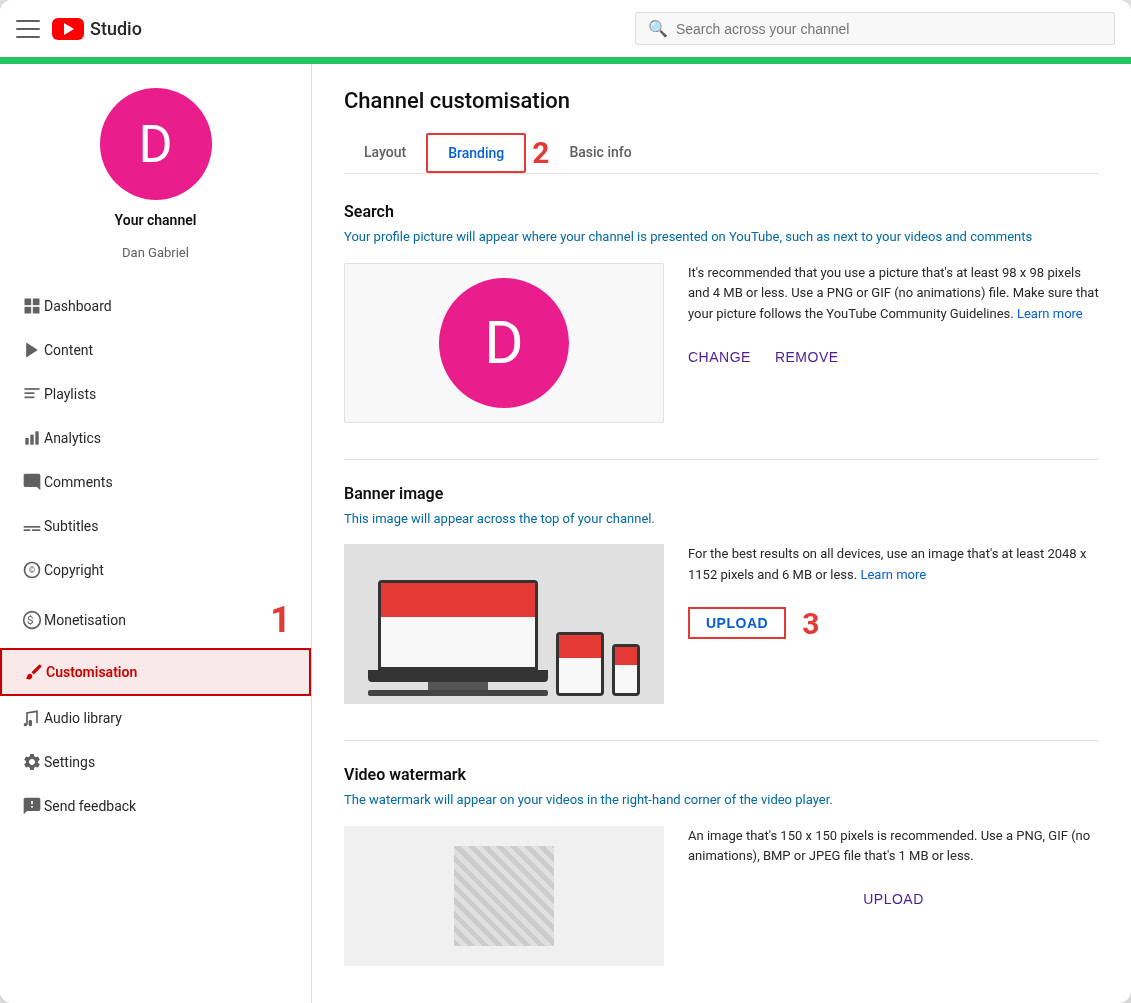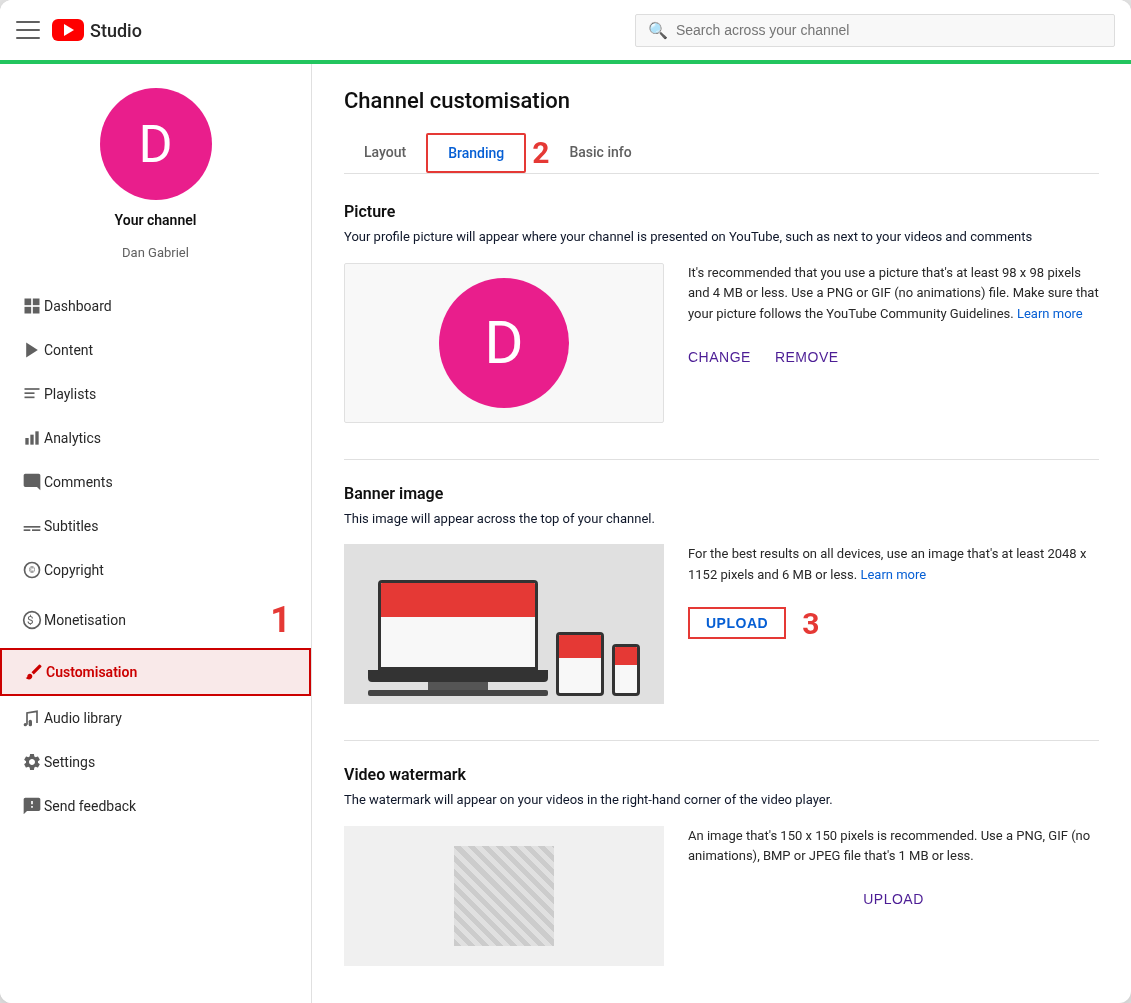--- a/index.html
+++ b/index.html
@@ -21,21 +21,21 @@
       flex-direction: column;
       box-shadow: 0 4px 20px rgba(0,0,0,0.2);
     }
     
     .topbar {
       height: 64px;
       background: #fff;
       display: flex;
       align-items: center;
       padding: 0 16px;
-      border-bottom: 4px solid #22c55e;
+      border-bottom: 7px solid #22c55e;
       flex-shrink: 0;
     }
     .topbar-left {
       display: flex;
       align-items: center;
       gap: 12px;
     }
     .hamburger-icon {
       width: 24px;
       height: 24px;
@@ -255,21 +255,21 @@
       margin-bottom: 36px;
     }
     .section-title {
       font-size: 16px;
       font-weight: 600;
       color: #0f0f0f;
       margin-bottom: 6px;
     }
     .section-desc {
       font-size: 13px;
-      color: #0f172a;
+      color: #0369a1;
       margin-bottom: 16px;
       line-height: 1.5;
     }
     .section-row {
       display: flex;
       gap: 24px;
       align-items: flex-start;
     }
     .section-preview {
       width: 320px;
@@ -629,21 +629,21 @@
             <span>Branding</span>
           </div>
           <span class="tab-annotation">2</span>
         </div>
         <div class="tab">
           <span>Basic info</span>
         </div>
       </div>
 
       <div class="section">
-        <div class="section-title">Picture</div>
+        <div class="section-title">Search</div>
         <div class="section-desc">Your profile picture will appear where your channel is presented on YouTube, such as next to your videos and comments</div>
         <div class="section-row">
           <div class="section-preview">
             <div class="profile-preview">D</div>
           </div>
           <div class="section-actions">
             <p class="info-text">
               <span>It's recommended that you use a picture that's at least 98 x 98 pixels and 4 MB or less. Use a PNG or GIF (no animations) file. Make sure that your picture follows the YouTube Community Guidelines.</span>
               <a class="link">Learn more</a>
             </p>

